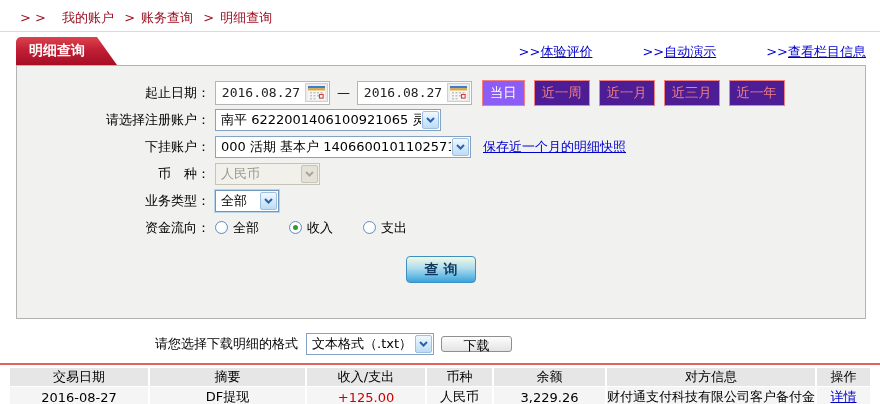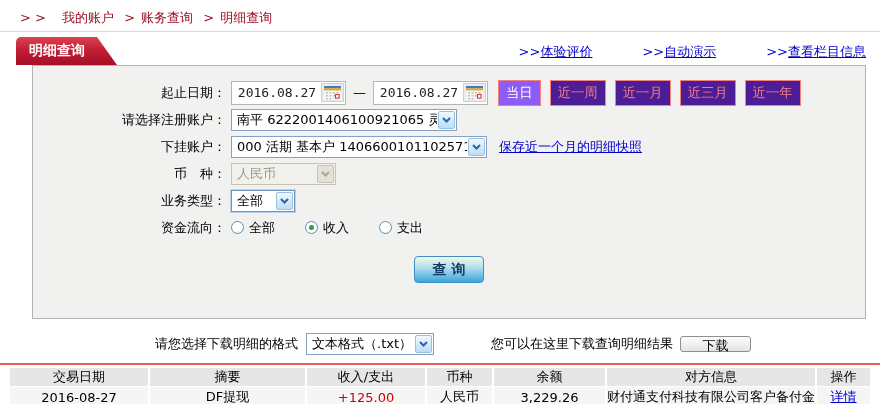--- a/index.html
+++ b/index.html
@@ -16,21 +16,21 @@
   .header-row { display:flex; align-items:flex-end; margin:6px 14px 0 16px; height:27px; }
   .tab { background:linear-gradient(180deg,#dc4350 0%,#c21f35 45%,#a60e26 100%);
     color:#fff; font-weight:bold; font-size:14px; padding:5px 32px 5px 13px;
     clip-path:polygon(0 0, calc(100% - 20px) 0, 100% 100%, 0 100%);
     border-top-left-radius:5px; }
   .hlinks { margin-left:auto; display:flex; gap:50px; padding-bottom:4px; }
   .hlinks a { color:#0000cc; text-decoration:none; white-space:nowrap; }
   .hlinks a .lbl { text-decoration:underline; }
 
   
-  .panel { margin:0 14px 0 32px; height:254px; background:#f1f1f0;
+  .panel { margin:0 14px 0 16px; height:254px; background:#f1f1f0;
     border:1px solid #b3b3b3; padding-top:13px; }
   .frow { display:flex; align-items:center; height:27px; }
   .flabel { width:198px; text-align:right; padding-right:5px; white-space:nowrap; }
 
   .date-box { display:inline-flex; align-items:center; height:24px;
     border:1px solid #b5b5b5; background:#fff; padding:1px; }
   .date-box input { width:88px; border:none; outline:none; text-align:center;
     font-family:"DejaVu Sans Mono","Liberation Mono",monospace; font-size:13px; color:#222; background:transparent; }
   .cal-btn { width:23px; height:19px; background:#ececec; border:1px solid #cfcfcf;
     display:flex; align-items:center; justify-content:center; cursor:pointer; }
@@ -238,21 +238,20 @@
 <div class="download-row">
   <span class="fmt-label">请您选择下载明细的格式</span>
   <span class="xp-select w-fmt">
     <span class="sel-text">文本格式（.txt）</span>
     <span class="arrow-btn">
       <svg width="9" height="6" viewBox="0 0 9 6">
           <path d="M1 1 L4.5 4.5 L8 1" stroke="#2a62b0" stroke-width="2" fill="none"></path>
         </svg>
     </span>
   </span>
-  <span class="hint">您可以在这里下载查询明细结果</span>
   <button class="dl-btn">下载</button>
 </div>
 
 <div class="red-line"></div>
 
 <table>
   <colgroup>
     <col style="width:138px">
       <col style="width:155px">
       <col style="width:118px">

